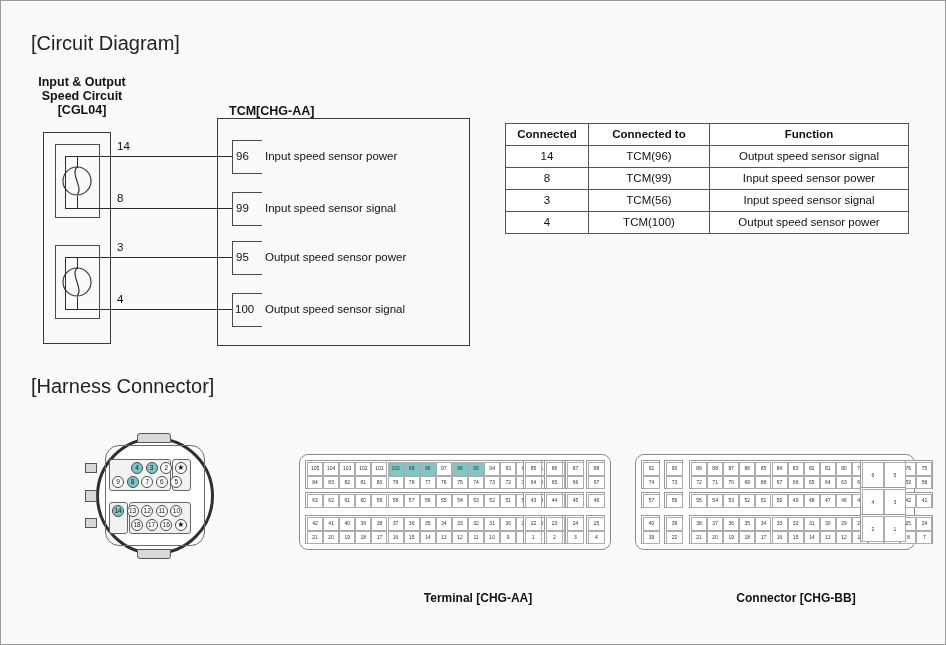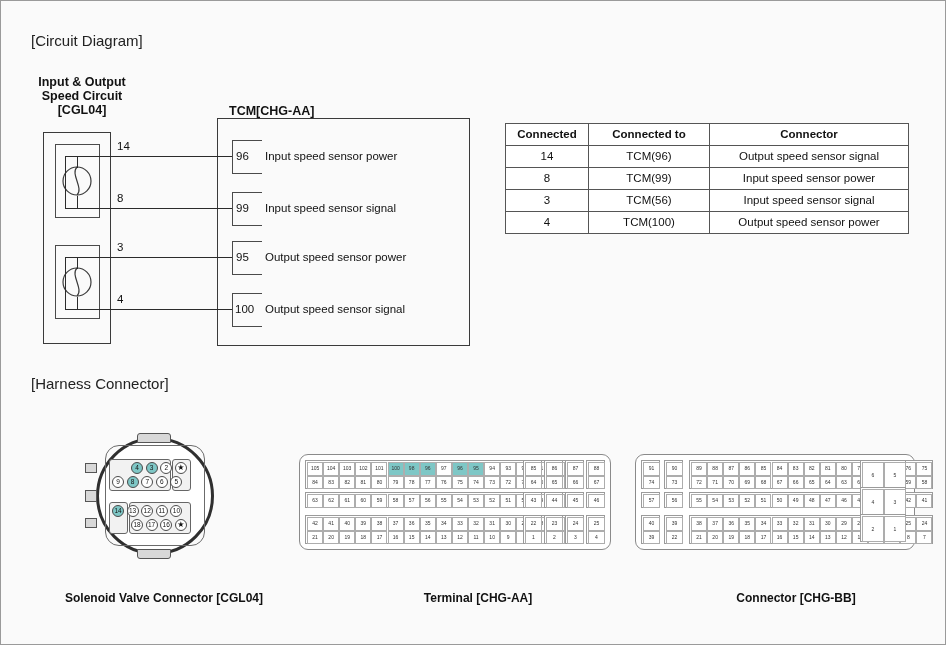--- a/index.html
+++ b/index.html
@@ -12,21 +12,21 @@
   #page{
     position:relative;
     width:946px;height:645px;
     box-sizing:border-box;
     border:1px solid #9a9a9a;
     background:#fafafa;
     overflow:hidden;
   }
   .sec-title{
     position:absolute;
-    font-size:15px;
+    font-size:20px;
     color:#222;
     white-space:nowrap;
   }
 
   
   #circuit{position:absolute;left:0;top:0;width:490px;height:360px;}
   .sensor-title{
     position:absolute;
     font-size:12.5px;font-weight:bold;color:#111;
     text-align:center;line-height:14px;white-space:nowrap;
@@ -197,21 +197,21 @@
     <div class="tcm-label" style="left:264px;top:302px;">Output speed sensor signal</div>
   </div>
 
 
   <div id="conn">
     <table class="ci">
       <thead>
         <tr>
           <th class="col-term">Connected</th>
           <th class="col-conn">Connected to</th>
-          <th class="col-func">Connector</th>
+          <th class="col-func">Function</th>
         </tr>
       </thead>
       <tbody>
         <tr>
           <td>14</td>
           <td>TCM(96)</td>
           <td>Output speed sensor signal</td>
         </tr>
         <tr>
           <td>8</td>
@@ -260,21 +260,20 @@
         <div class="pin" style="left: 17.6px; top: 46px;">13</div>
         <div class="pin" style="left: 32.2px; top: 46px;">12</div>
         <div class="pin" style="left: 46.8px; top: 46px;">11</div>
         <div class="pin" style="left: 61.4px; top: 46px;">10</div>
         <div class="pin" style="left: 22px; top: 60px;">18</div>
         <div class="pin" style="left: 36.6px; top: 60px;">17</div>
         <div class="pin" style="left: 51.2px; top: 60px;">16</div>
         <div class="pin star" style="left: 65.8px; top: 60px;">★</div>
       </div>
   </div>
-  <div class="cap" style="left:38px;top:590px;width:250px;">Solenoid Valve Connector [CGL04]</div>
 
   <div class="rconn" id="aa" style="left:298px;top:453px;width:312px;height:96px;">
       <div class="cellgrp" style="left: 5px; top: 5px; width: 275.7px; height: 29px;">
         <div class="cell" style="left: 1px; top: 1px; width: 16.1px; height: 13.5px;">105</div>
         <div class="cell" style="left: 17.1px; top: 1px; width: 16.1px; height: 13.5px;">104</div>
         <div class="cell" style="left: 33.2px; top: 1px; width: 16.1px; height: 13.5px;">103</div>
         <div class="cell" style="left: 49.3px; top: 1px; width: 16.1px; height: 13.5px;">102</div>
         <div class="cell" style="left: 65.4px; top: 1px; width: 16.1px; height: 13.5px;">101</div>
         <div class="cell hl" style="left: 81.5px; top: 1px; width: 16.1px; height: 13.5px;">100</div>
         <div class="cell hl" style="left: 97.6px; top: 1px; width: 16.1px; height: 13.5px;">98</div>

